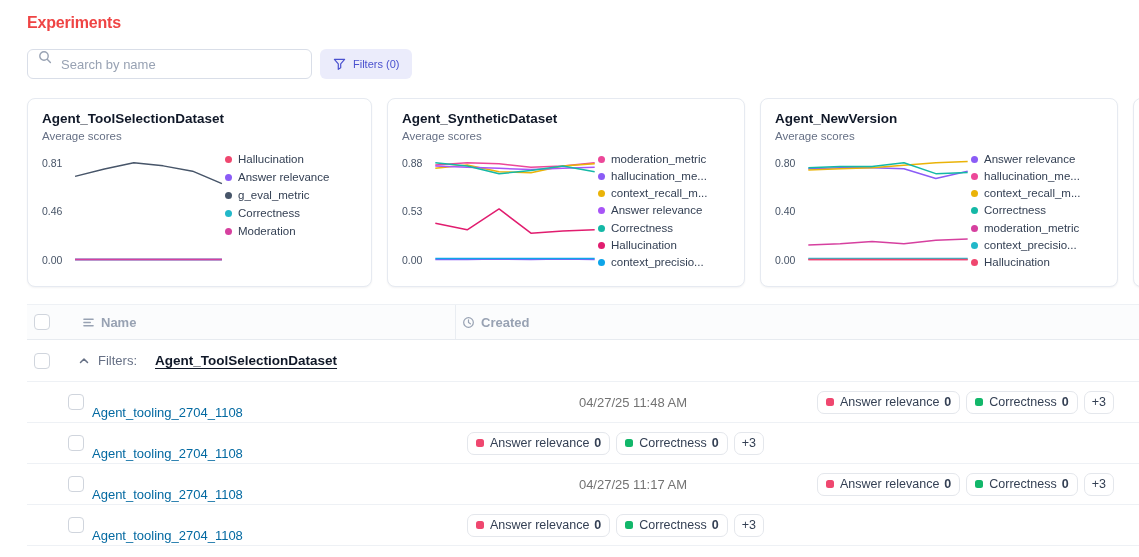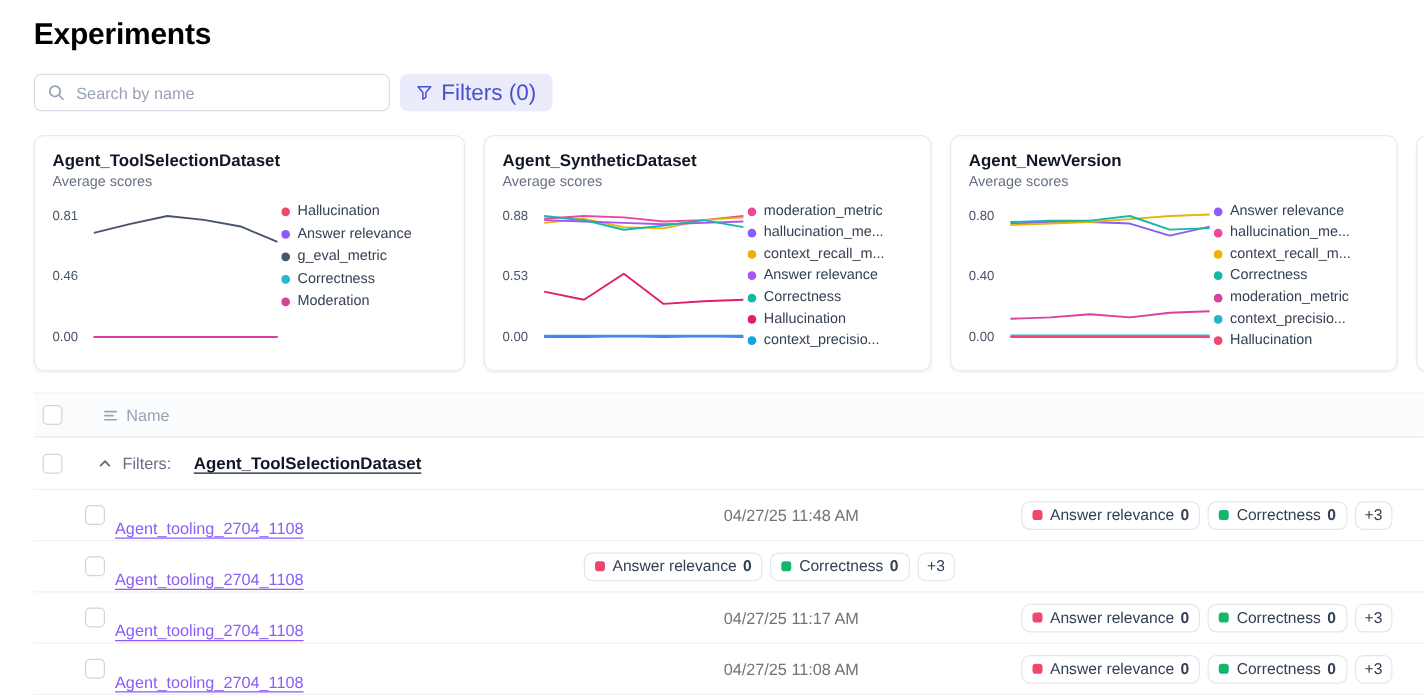--- a/index.html
+++ b/index.html
@@ -1,63 +1,63 @@
 <!DOCTYPE html>
 <html><head>
 <meta charset="utf-8">
 <style>
   html,body{margin:0;padding:0;}
   body{
     width:1139px;height:557px;overflow:hidden;background:#fff;
     font-family:"Liberation Sans",sans-serif;color:#101828;position:relative;
   }
-  .page-title{margin:14px 0 12px 27px;font-size:24px;font-weight:700;color:#000000;letter-spacing:-.2px;}
+  .page-title{margin:14px 0 12px 27px;font-size:16px;font-weight:700;color:#ef4444;letter-spacing:-.2px;}
   .toolbar{display:flex;align-items:center;gap:8px;margin:17px 0 0 27px;}
   .search{width:285px;height:30px;box-sizing:border-box;border:1px solid #d9dee8;border-radius:6px;
-    display:flex;align-items:center;gap:7px;padding:0 10px;background:#fff;}
+    display:flex;gap:7px;padding:0 10px;background:#fff;}
   .search input{border:none;outline:none;flex:1;font-size:13px;color:#344054;font-family:inherit;background:transparent;}
   .search input::placeholder{color:#98a2b3;}
   .filters-btn{height:30px;display:inline-flex;align-items:center;gap:7px;padding:0 13px;border:none;
-    background:#ebecfb;color:#4a51cf;border-radius:6px;font-size:18px;font-weight:500;font-family:inherit;cursor:pointer;}
+    background:#ebecfb;color:#4a51cf;border-radius:6px;font-size:11px;font-weight:500;font-family:inherit;cursor:pointer;}
   
   .cards{display:flex;flex-wrap:nowrap;gap:15px;margin:19px 0 0 27px;width:max-content;height:189px;}
   .card{flex:none;width:358px;height:189px;box-sizing:border-box;background:#fff;border:1px solid #e6eaf1;
     border-radius:8px;padding:12px 14px;box-shadow:0 1px 2px rgba(16,24,40,.05);overflow:hidden;}
   .cards .card:first-child{width:345px;}
   .card-title{font-size:13.5px;font-weight:700;color:#101828;white-space:nowrap;}
   .card-subtitle{font-size:11.5px;color:#667085;margin-top:4px;}
   .card-body{display:flex;margin-top:9px;height:118px;}
   .yticks{position:relative;width:30px;flex:none;font-size:10.5px;color:#475467;}
   .ytick{position:absolute;left:0;transform:translateY(-50%);}
   .plot{flex:1;height:100%;min-width:0;}
   .legend{width:132px;flex:none;display:flex;flex-direction:column;gap:5px;padding-top:2px;
     font-size:11.5px;color:#344054;}
   .legend-item{display:flex;align-items:center;gap:6px;line-height:13px;white-space:nowrap;overflow:hidden;cursor:pointer;}
   .legend-dot{width:7px;height:7px;border-radius:50%;flex:none;}
   .legend-label{overflow:hidden;text-overflow:ellipsis;}
   
   .table{margin:17px 0 0 27px;width:1112px;}
   .thead{display:flex;align-items:flex-start;height:36px;background:#fbfcfd;border-top:1px solid #eef1f5;
-    border-bottom:1px solid #e7ebf0;color:#98a2b3;font-size:13px;font-weight:400;box-sizing:border-box;}
+    border-bottom:1px solid #e7ebf0;color:#98a2b3;font-size:13px;font-weight:700;box-sizing:border-box;}
   .th{display:flex;align-items:center;gap:6px;height:100%;box-sizing:border-box;}
   .th-name{width:428px;padding-left:7px;}
   .th-name .hdr-label-wrap{display:flex;align-items:center;gap:6px;margin-left:26px;}
   .th-created{width:350px;padding-left:6px;border-left:1px solid #e9edf2;}
   .th-feedback{flex:1;padding-left:12px;border-left:1px solid #e9edf2;}
   .checkbox{width:16px;height:16px;box-sizing:border-box;border:1.5px solid #d0d5dd;border-radius:4px;
     background:#fff;flex:none;cursor:pointer;}
   .grouprow{display:flex;align-items:center;height:41px;border-bottom:1px solid #eef1f5;font-size:13px;}
   .grouprow .checkbox{margin-left:7px;}
   .chev{margin-left:28px;display:flex;align-items:center;cursor:pointer;}
   .group-prefix{color:#667085;margin-left:8px;}
   .group-dataset{margin-left:18px;color:#101828;font-size:13.5px;font-weight:600;text-decoration:underline;
     text-underline-offset:3px;cursor:pointer;}
   .trow{display:flex;align-items:center;height:40px;border-bottom:1px solid #eef1f5;font-size:13px;}
   .c-name{width:428px;box-sizing:border-box;padding-left:41px;display:flex;align-items:center;gap:8px;}
-  .name-link{color:#8b5cf6;text-decoration:underline;text-underline-offset:3px;cursor:pointer;margin-top:20px;}
+  .name-link{color:#0369a1;text-underline-offset:3px;cursor:pointer;margin-top:20px;}
   .c-created{width:350px;box-sizing:border-box;padding-left:6px;color:#737373;text-align:center;}
   .c-feedback{flex:1;box-sizing:border-box;padding-left:12px;display:flex;align-items:center;gap:6px;}
   .chip{display:inline-flex;align-items:center;gap:6px;height:23px;box-sizing:border-box;padding:0 8px;
     border:1px solid #e4e7ec;border-radius:7px;background:#fff;font-size:12.5px;color:#344054;cursor:pointer;white-space:nowrap;}
   .chip-dot{width:8px;height:8px;border-radius:2.5px;flex:none;}
   .chip-value{font-weight:600;margin-left:-1px;}
   .chip-more{padding:0 7px;}
   .icon{flex:none;display:inline-flex;}
 </style>
 </head>
@@ -240,20 +240,29 @@
         <span class="icon">
           <svg width="13" height="13" viewBox="0 0 14 14" fill="none">
             <line x1="2" y1="3.5" x2="12" y2="3.5" stroke="#98a2b3" stroke-width="1.4" stroke-linecap="round"></line>
             <line x1="2" y1="7" x2="9" y2="7" stroke="#98a2b3" stroke-width="1.4" stroke-linecap="round"></line>
             <line x1="2" y1="10.5" x2="12" y2="10.5" stroke="#98a2b3" stroke-width="1.4" stroke-linecap="round"></line>
           </svg>
         </span>
         <span>Name</span>
       </span>
     </div>
+    <div class="th th-created">
+      <span class="icon">
+        <svg width="13" height="13" viewBox="0 0 14 14" fill="none">
+          <circle cx="7" cy="7" r="5.2" stroke="#98a2b3" stroke-width="1.3"></circle>
+          <path d="M7 4.2V7l2 1.4" stroke="#98a2b3" stroke-width="1.3" stroke-linecap="round"></path>
+        </svg>
+      </span>
+      <span>Created</span>
+    </div>
   </div>
 
   <div class="grouprow">
     <span class="checkbox"></span>
     <span class="chev">
       <svg width="12" height="12" viewBox="0 0 12 12" fill="none">
         <path d="M2.5 7.5L6 4l3.5 3.5" stroke="#667085" stroke-width="1.5" stroke-linecap="round" stroke-linejoin="round"></path>
       </svg>
     </span>
     <span class="group-prefix">Filters:</span>
@@ -325,23 +334,20 @@
           </span>
           <span class="chip chip-more">+3</span>
         </div>
   </div>
 
   <div class="trow">
     <div class="c-name">
       <span class="checkbox"></span>
       <a class="name-link">Agent_tooling_2704_1108</a>
     </div>
-    <div class="c-created">
-      <span>04/27/25 11:08 AM</span>
-    </div>
     <div class="c-feedback">
           <span class="chip">
             <span class="chip-dot" style="background: rgb(239, 71, 111);"></span>
             <span>Answer relevance</span>
             <span class="chip-value">0</span>
           </span>
           <span class="chip">
             <span class="chip-dot" style="background: rgb(18, 183, 106);"></span>
             <span>Correctness</span>
             <span class="chip-value">0</span>

